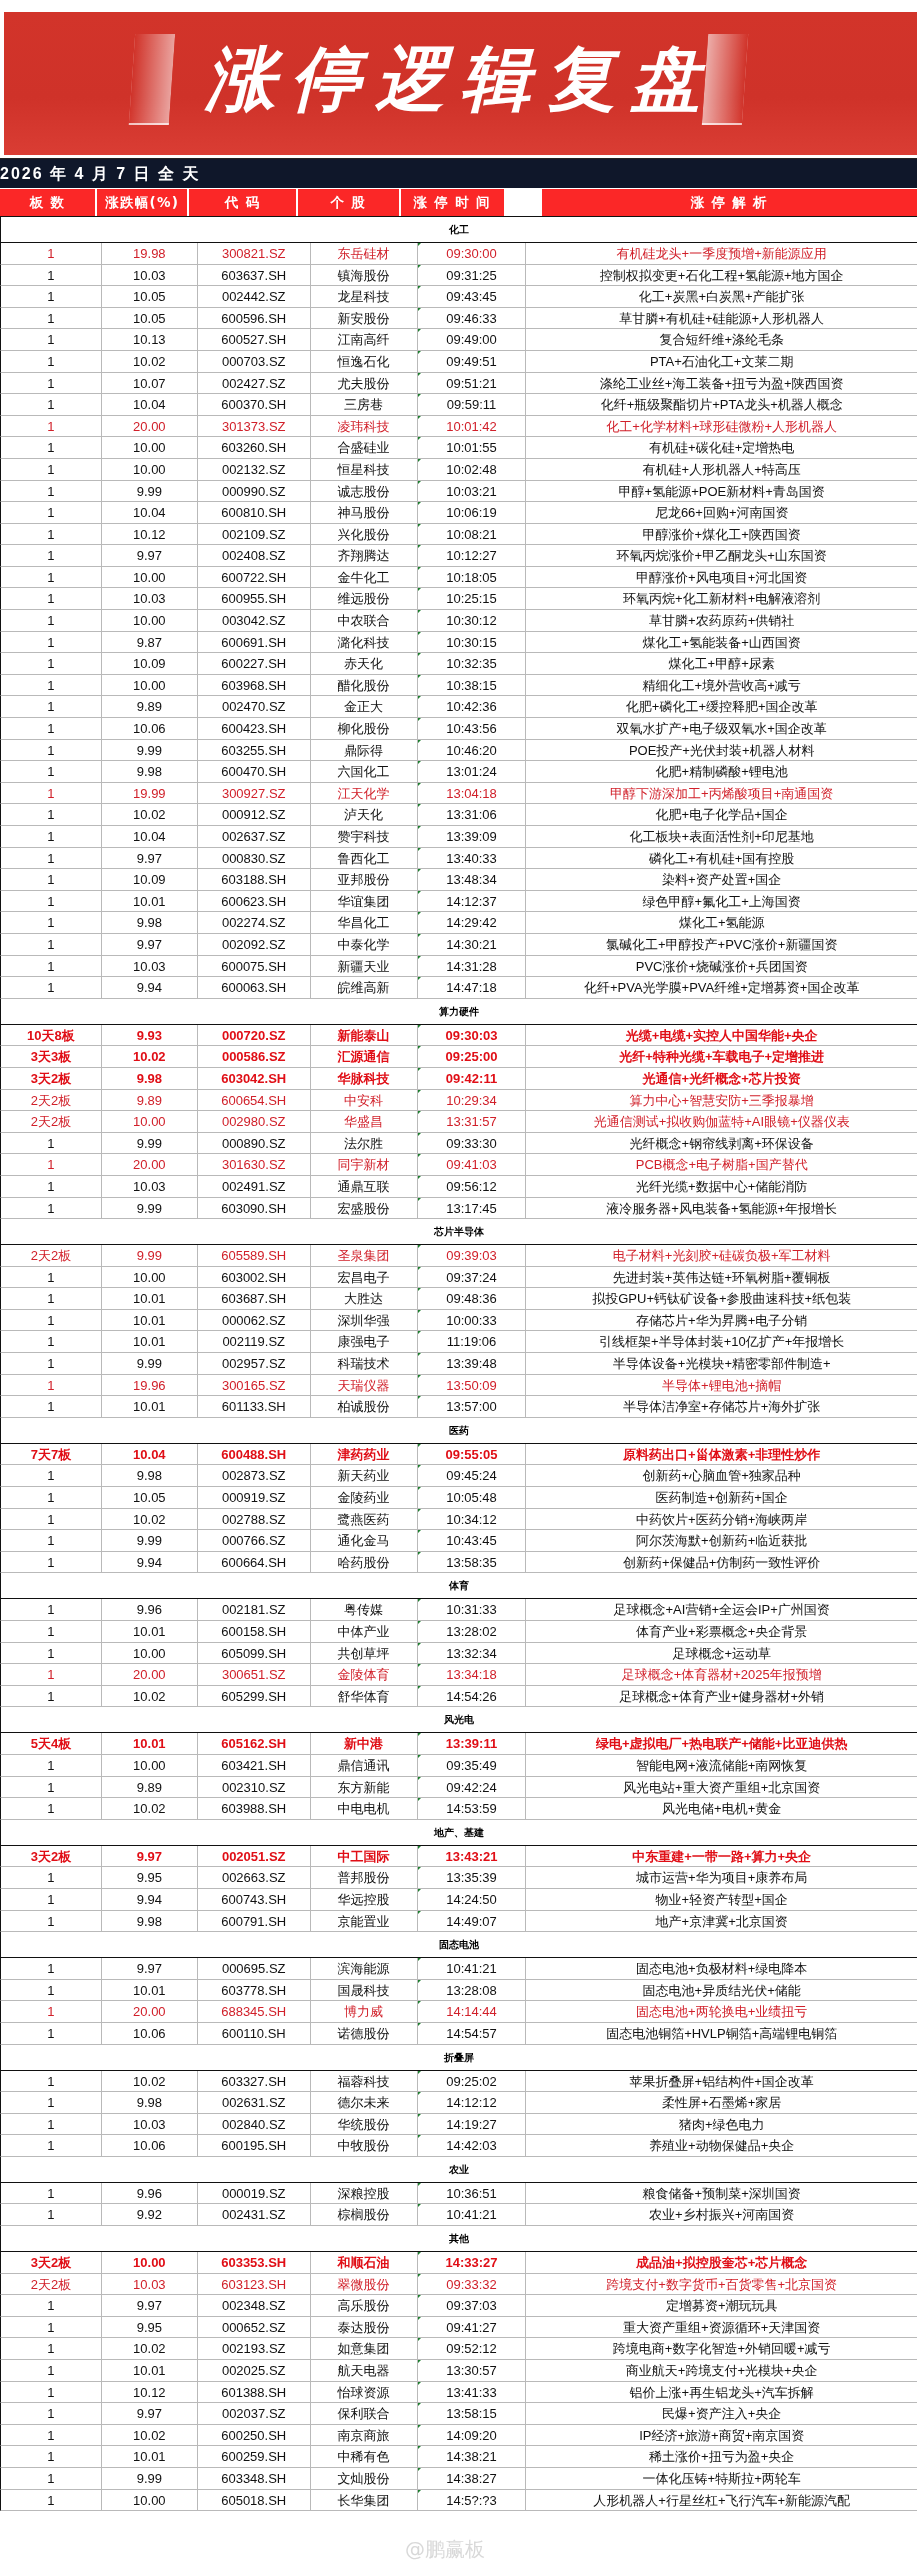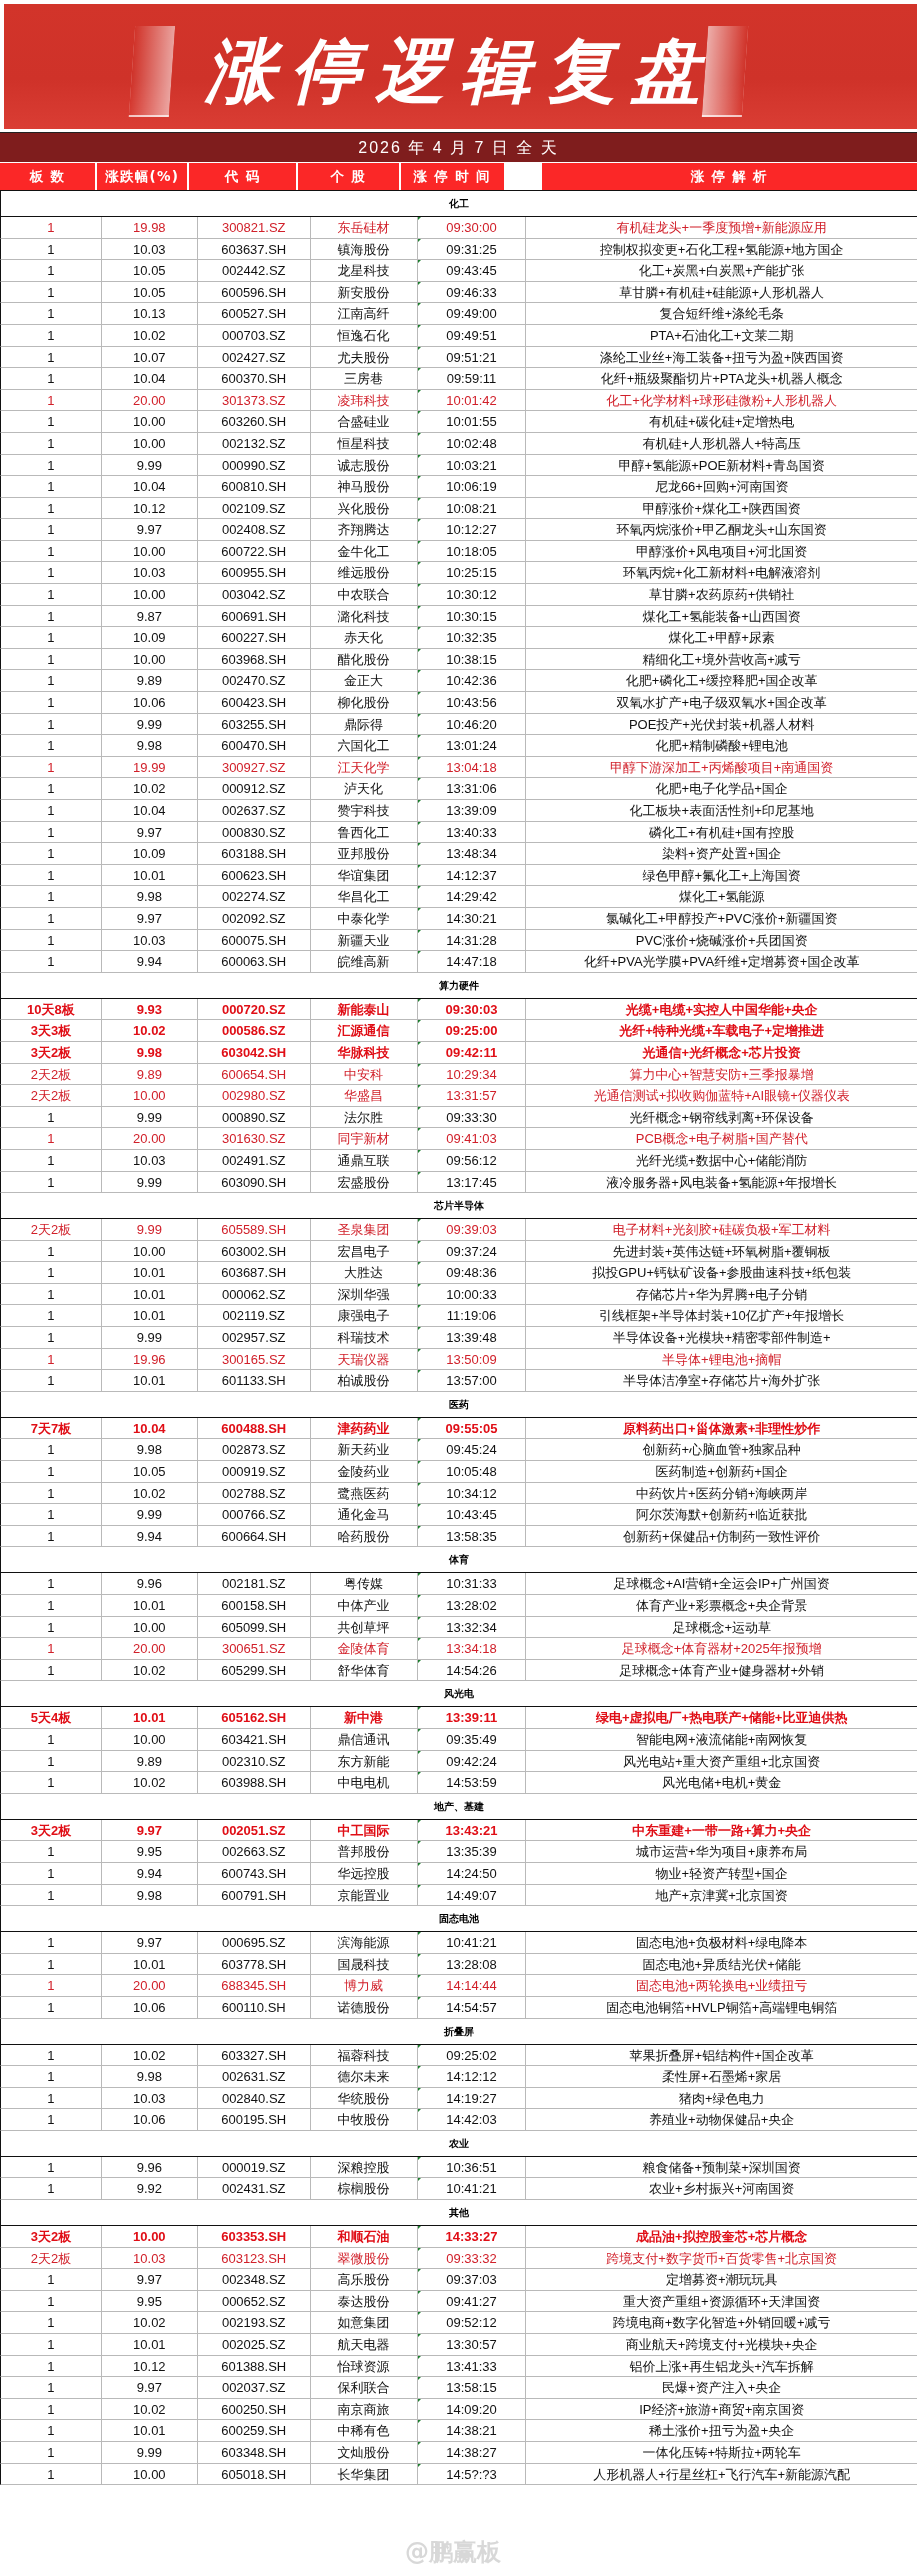--- a/index.html
+++ b/index.html
@@ -1,35 +1,35 @@
 <!DOCTYPE html>
 <html style="font-size:10.8px"><head>
 <meta charset="utf-8">
 <style>
   * { box-sizing: border-box; margin: 0; padding: 0; }
   body { width: 917px; background: #ffffff; font-family: "DejaVu Sans", "Liberation Sans", sans-serif; color: #111; }
-  .banner { position: relative; height: 125px; margin: 4px 0 0 4px; width: 913px; background: linear-gradient(180deg, #d2342a 0%, #cf3229 60%, #da3d34 100%); overflow: hidden; }
+  .banner { position: relative; height: 143px; margin: 12px 0 0 4px; width: 913px; background: linear-gradient(180deg, #d2342a 0%, #cf3229 60%, #da3d34 100%); overflow: hidden; }
   .banner .deco { position: absolute; top: 22px; width: 40px; height: 91px; background: linear-gradient(90deg, rgba(255,255,255,0) 0%, rgba(255,255,255,0.55) 100%); transform: skewX(-4deg); border-bottom: 2px solid rgba(255,255,255,0.7); }
   .banner .deco.left { left: 128px; }
   .banner .deco.right { left: 701px; background: linear-gradient(90deg, rgba(255,255,255,0.6) 0%, rgba(255,255,255,0) 100%); }
   .banner .title { position: absolute; left: 0; right: 0; top: 20px; text-align: center; font-family: "DejaVu Sans", sans-serif; font-weight: bold; font-style: italic; font-size: 70px; letter-spacing: 15px; color: #ffffff; line-height: 94px; }
-  .datebar { margin-top: 2.7px; height: 30px; background: #7f1d1d; border-top: 0.7px solid #222; color: #fff; font-weight: normal; font-size: 16px; text-align: center; line-height: 30px; letter-spacing: 2px; font-family: "Liberation Sans", sans-serif; }
+  .datebar { margin-top: 2.7px; height: 30px; background: #0f172a; border-top: 0.7px solid #222; color: #fff; font-weight: bold; font-size: 16px; line-height: 30px; letter-spacing: 2px; font-family: "Liberation Sans", sans-serif; }
   .header { display: flex; height: 28px; margin-top: 1.3px; border-bottom: 1.3px solid #111; justify-content: center; }
   .header .hc { background: #fb2727; color: #fff; font-weight: bold; font-size: 13.5px; text-align: center; line-height: 27px; border-right: 2px solid #fff; letter-spacing: 1.3px; }
   .header .hc:last-child { border-right: none; margin-left: 36px; }
   .c1 { width: 101px; } .c2 { width: 96px; } .c3 { width: 113px; } .c4 { width: 107px; } .c5 { width: 109px; } .c6 { width: 391px; }
   .section { height: 26px; border-left: 0.7px solid #111; border-bottom: 1.3px solid #111; text-align: center; font-weight: bold; font-size: 10px; line-height: 26px; color: #000; }
   .row { display: flex; height: 21.6px; border-left: 0.7px solid #111; border-bottom: 0.7px solid #b9b9b9; }
   .row .cell { text-align: center; font-size: 13px; line-height: 21px; border-right: 0.7px solid #b9b9b9; white-space: nowrap; overflow: hidden; font-family: "Liberation Sans", sans-serif; }
   .row .cell:last-child { border-right: none; }
   .row .cell.time { position: relative; }
   .row .cell.time::before { content: ""; position: absolute; left: 0; top: 0; border-top: 3.4px solid #1d7f2e; border-right: 3.4px solid transparent; }
   .row.red .cell { color: #d1202a; }
   .row.hot .cell { color: #e00e16; font-weight: bold; }
-  .watermark { position: absolute; left: 405px; top: 2536px; font-size: 24px; color: rgba(200,200,200,0.7); font-weight: bold; }
+  .watermark { position: absolute; left: 405px; top: 2536px; font-size: 20px; color: rgba(200,200,200,0.7); font-weight: normal; }
 </style>
 </head>
 <body>
 
 <div class="banner">
   <div class="deco left"></div>
   <div class="deco right"></div>
   <div class="title">涨停逻辑复盘</div>
 </div>
 

